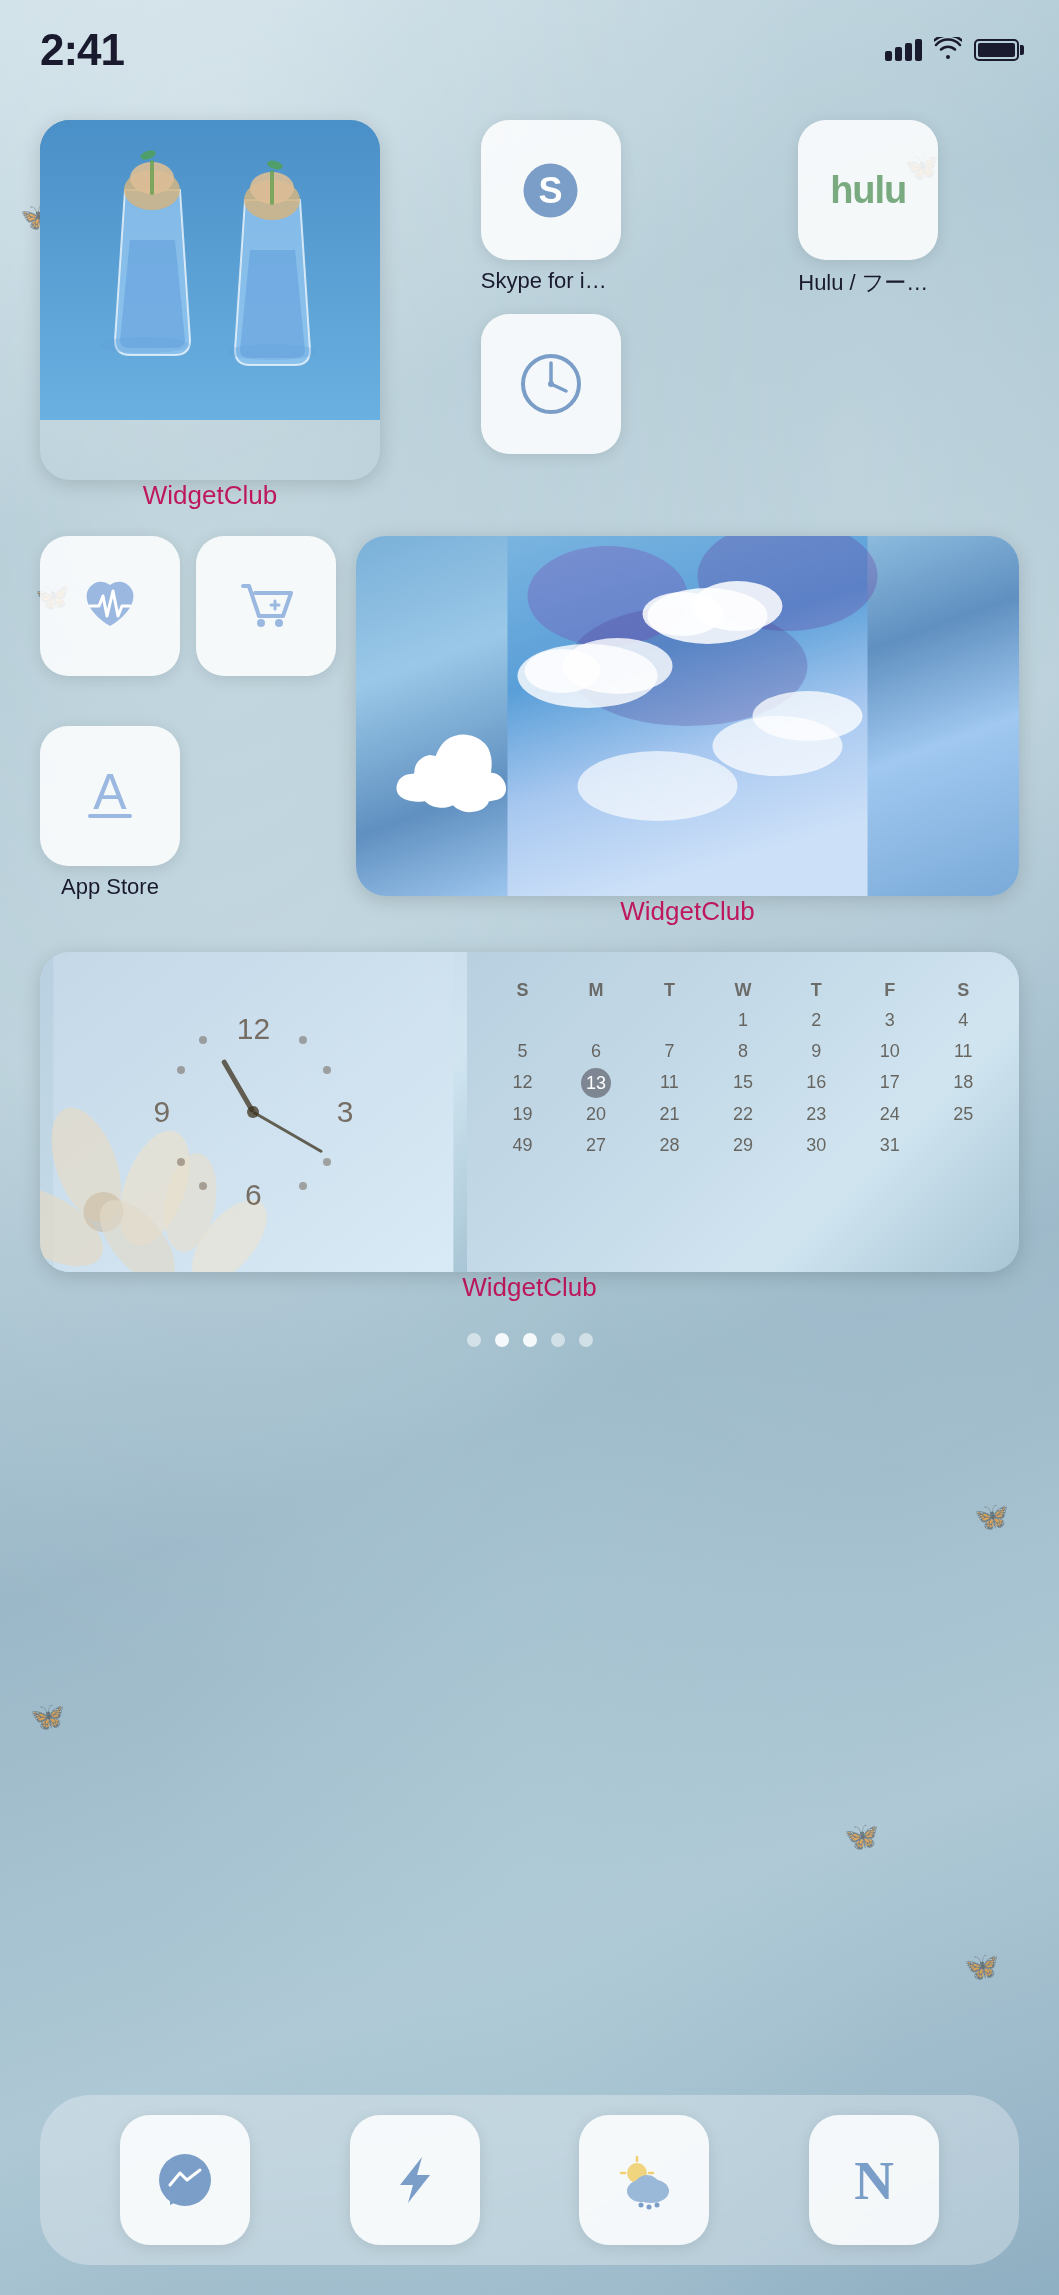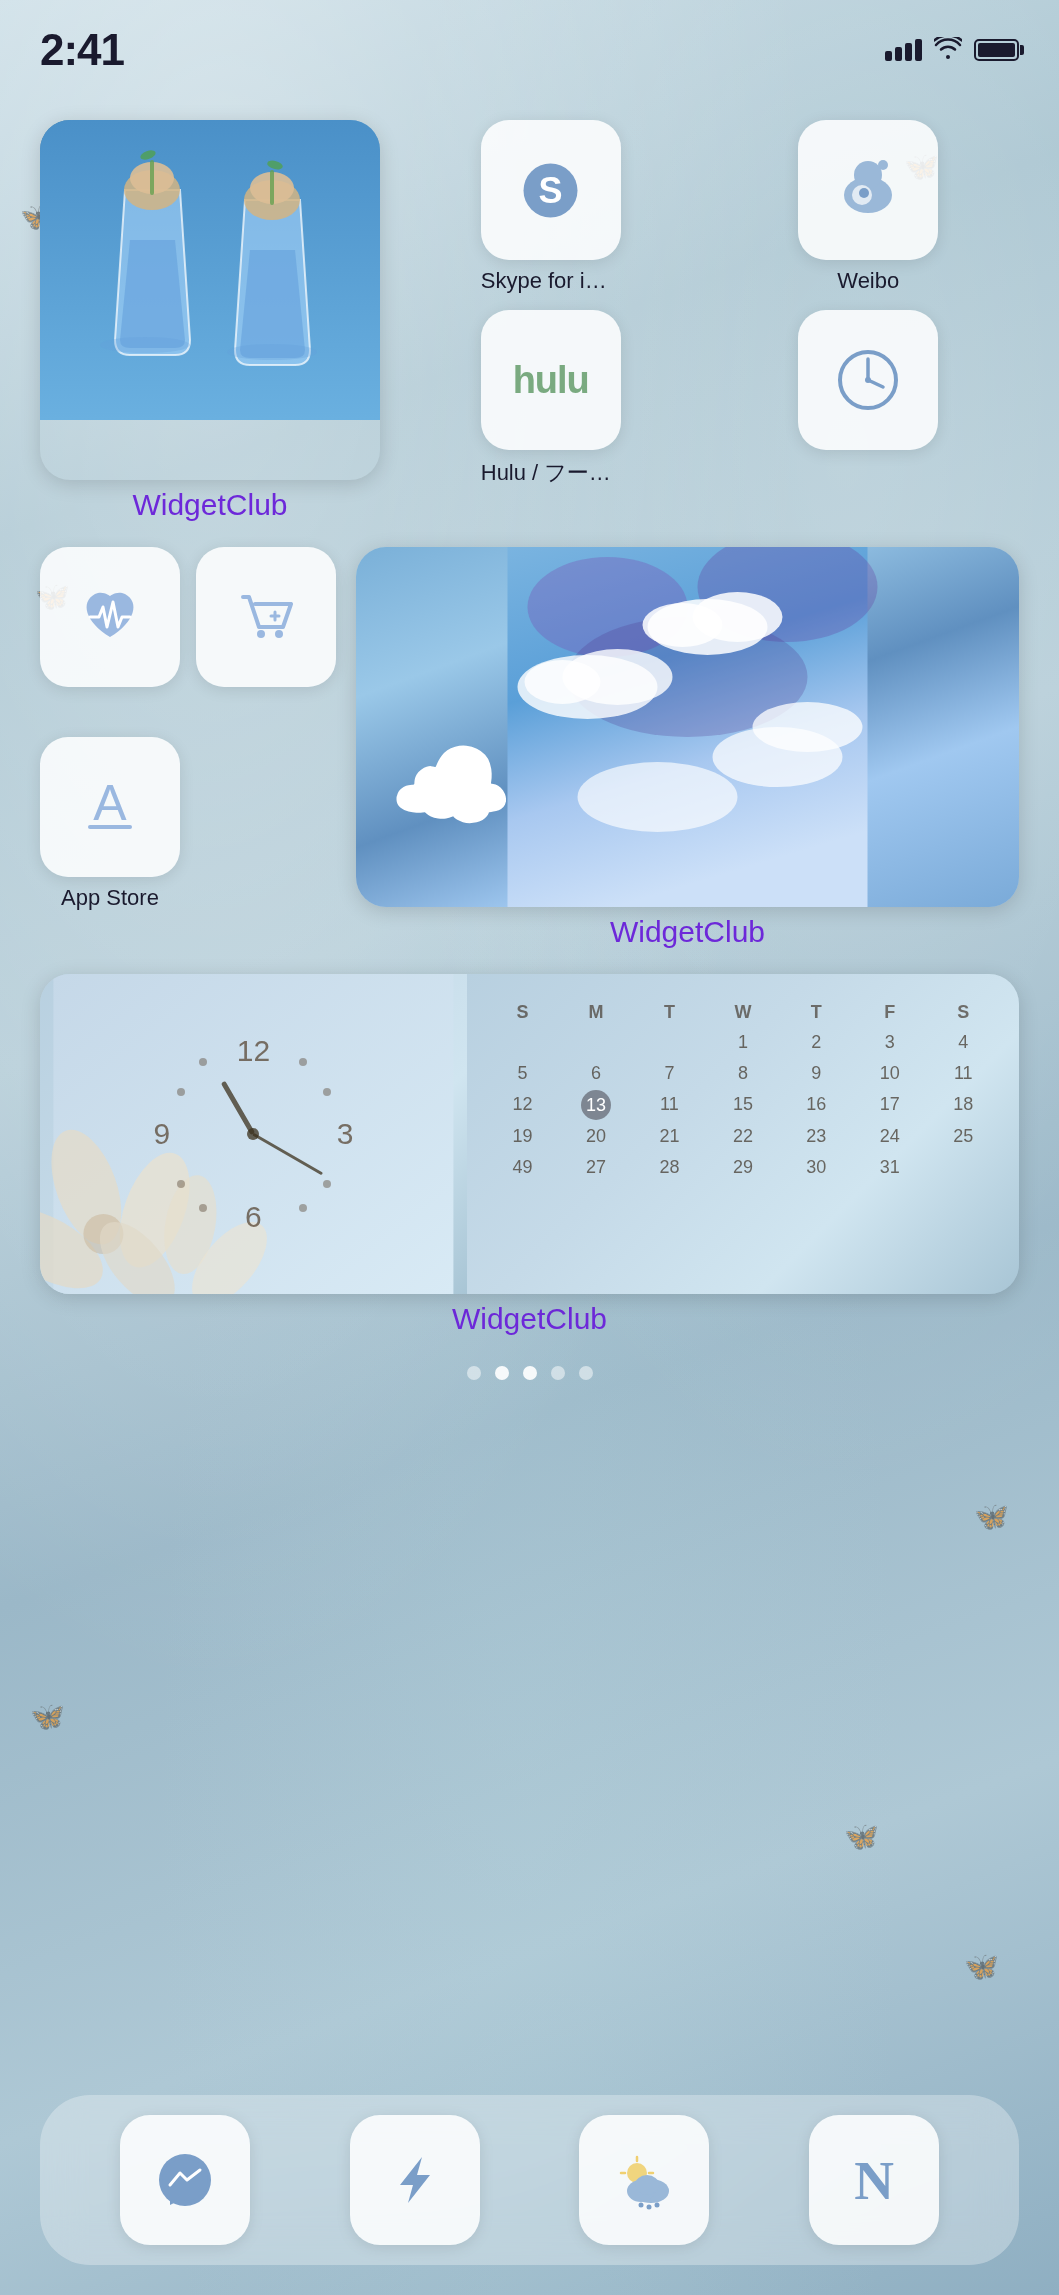--- a/index.html
+++ b/index.html
@@ -160,24 +160,23 @@
       font-size: 120px;
       position: absolute;
       left: 50%;
       top: 50%;
       transform: translate(-50%, -55%);
       filter: saturate(0.5) brightness(1.2);
     }
 
     .app-label {
       text-align: center;
-      font-size: 30px;
+      font-size: 26px;
       font-weight: 500;
-      color: #6d28d9;
-      margin-top: 8px;
+      color: #be185d;
     }
 
     
     .mini-grid {
       display: grid;
       grid-template-columns: 1fr 1fr;
       gap: 16px;
       flex: 1;
     }
 
@@ -561,33 +560,20 @@
       <div class="app-item">
         <div class="app-icon">
           <svg width="75" height="75" viewBox="0 0 75 75" fill="none">
             <circle cx="37.5" cy="37.5" r="27" fill="#7a9ec8"></circle>
             <text x="37.5" y="50" text-anchor="middle" font-size="36" font-weight="700" fill="white" font-family="sans-serif">S</text>
           </svg>
         </div>
         <span class="app-icon-label">Skype for iPhon</span>
       </div>
 
-      <div class="app-item">
-        <div class="app-icon">
-          <svg width="80" height="80" viewBox="0 0 80 80" fill="none">
-
-            <ellipse cx="40" cy="45" rx="24" ry="18" fill="#9ab8d8"></ellipse>
-            <circle cx="40" cy="25" r="14" fill="#9ab8d8"></circle>
-            <circle cx="55" cy="15" r="5" fill="#9ab8d8"></circle>
-            <ellipse cx="34" cy="45" rx="10" ry="10" fill="white" opacity="0.7"></ellipse>
-            <circle cx="36" cy="43" r="5" fill="#7a9ec8"></circle>
-          </svg>
-        </div>
-        <span class="app-icon-label">Weibo</span>
-      </div>
 
       <div class="app-item">
         <div class="app-icon">
           <div style="display:flex;align-items:center;justify-content:center;width:100%;height:100%">
             <span style="font-size:38px;font-weight:800;color:#7aaa80;font-family:'Helvetica Neue',sans-serif;letter-spacing:-1px">hulu</span>
           </div>
         </div>
         <span class="app-icon-label">Hulu / フールー .</span>
       </div>
 

